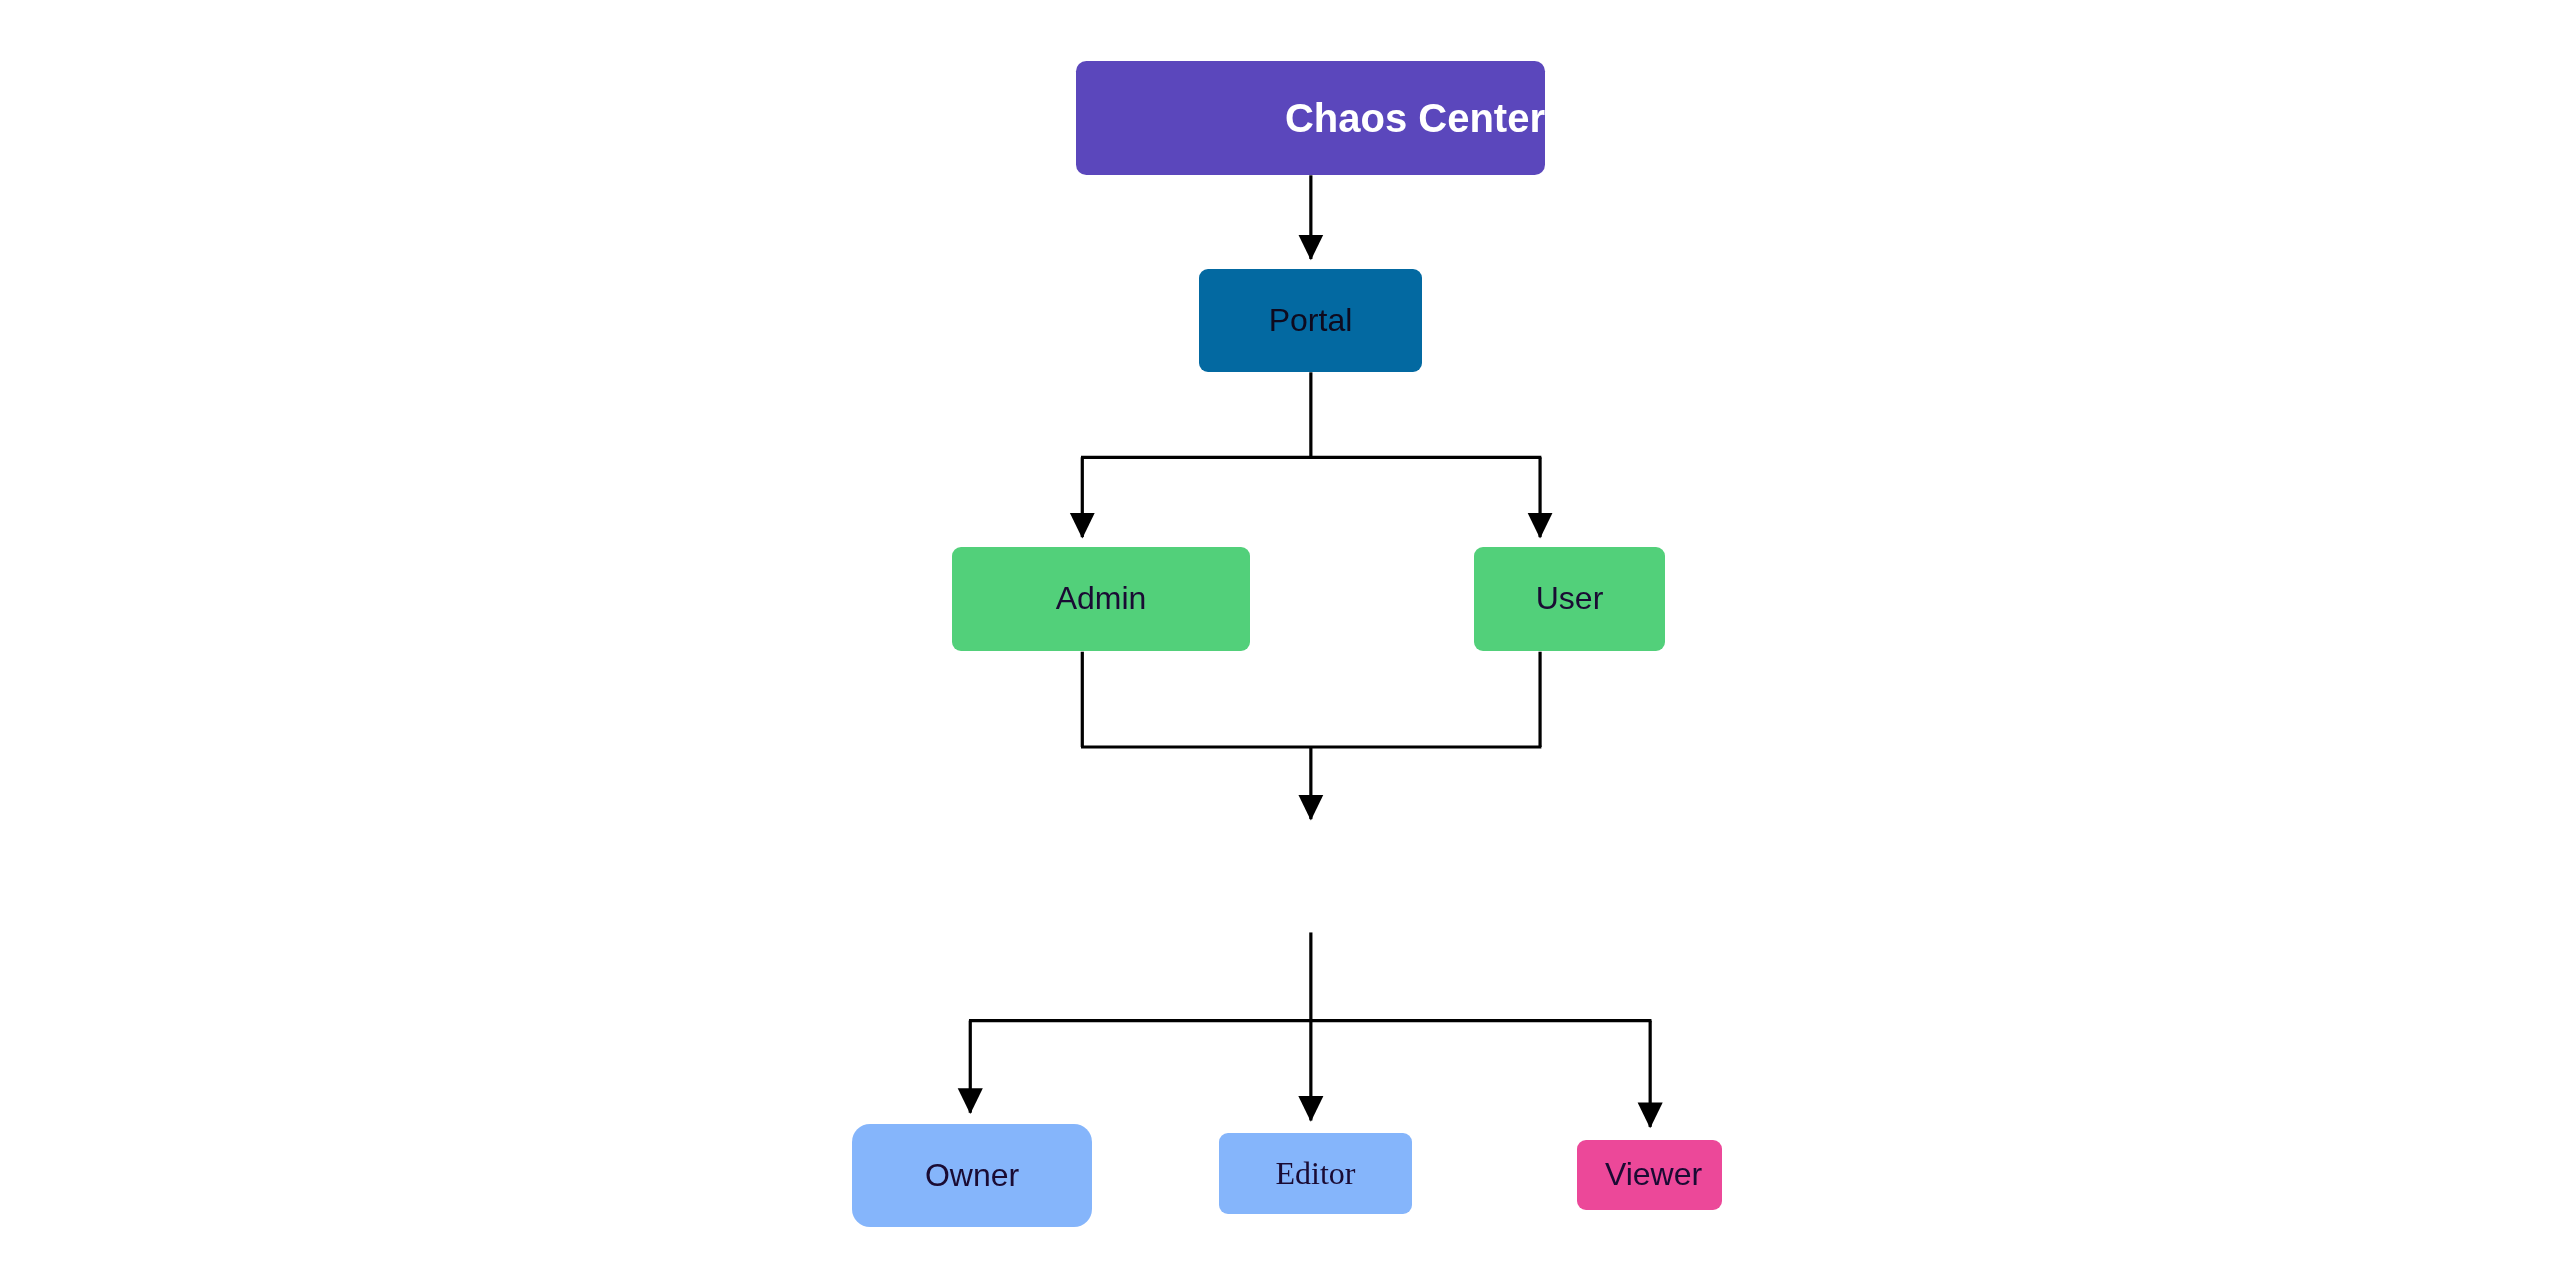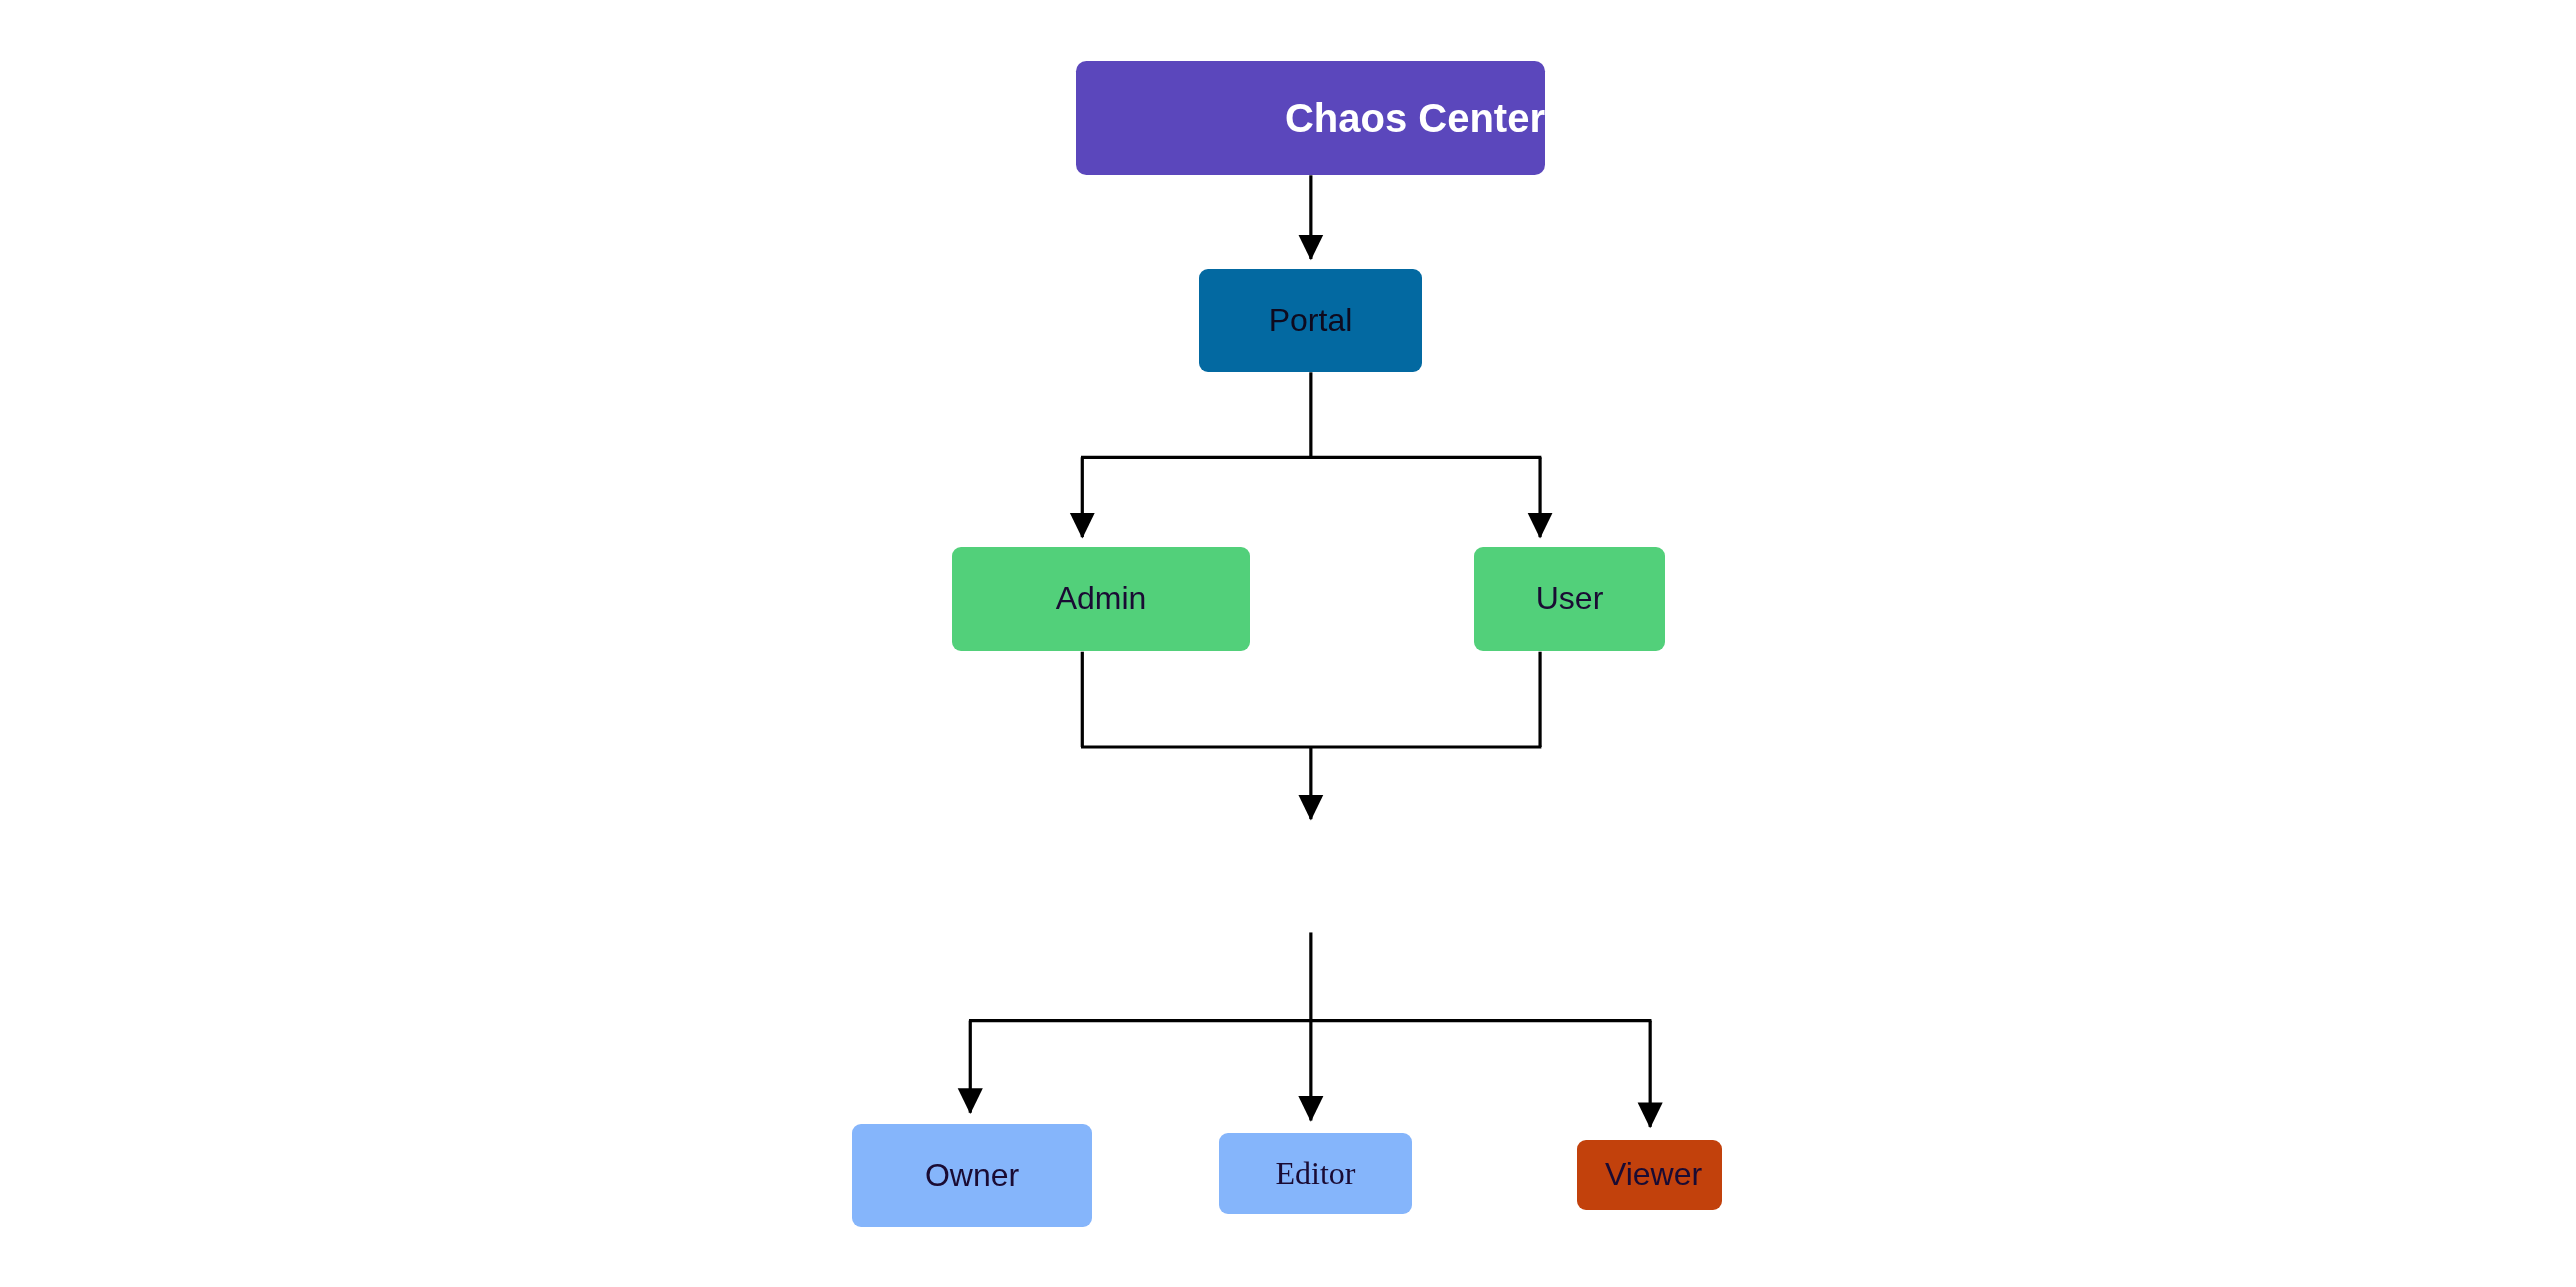--- a/index.html
+++ b/index.html
@@ -175,26 +175,26 @@
 
   <div class="node" id="node-admin" style="background: rgb(82, 208, 122); color: rgb(26, 11, 51);">
     <span class="node-label">Admin</span>
   </div>
 
   <div class="node" id="node-user" style="background: rgb(82, 208, 122); color: rgb(26, 11, 51); margin-left: 28px;">
     <span class="node-label">User</span>
   </div>
 
 
-  <div class="node" id="node-owner" style="background: rgb(133, 181, 251); color: rgb(26, 11, 51);">
+  <div class="node" id="node-owner" style="background: rgb(133, 181, 251); color: rgb(26, 11, 51); border-radius: 18px;">
     <span class="node-label">Owner</span>
   </div>
 
   <div class="node" id="node-editor" style="background: rgb(133, 181, 251); color: rgb(26, 11, 51);">
     <span class="node-label">Editor</span>
   </div>
 
-  <div class="node" id="node-viewer" style="background: #c2410c; color: rgb(26, 11, 51); padding-left: 8px;">
+  <div class="node" id="node-viewer" style="background: #ec4899; color: rgb(26, 11, 51); padding-left: 8px;">
     <span class="node-label">Viewer</span>
   </div>
 
 </div>
 
 
 </body></html>

